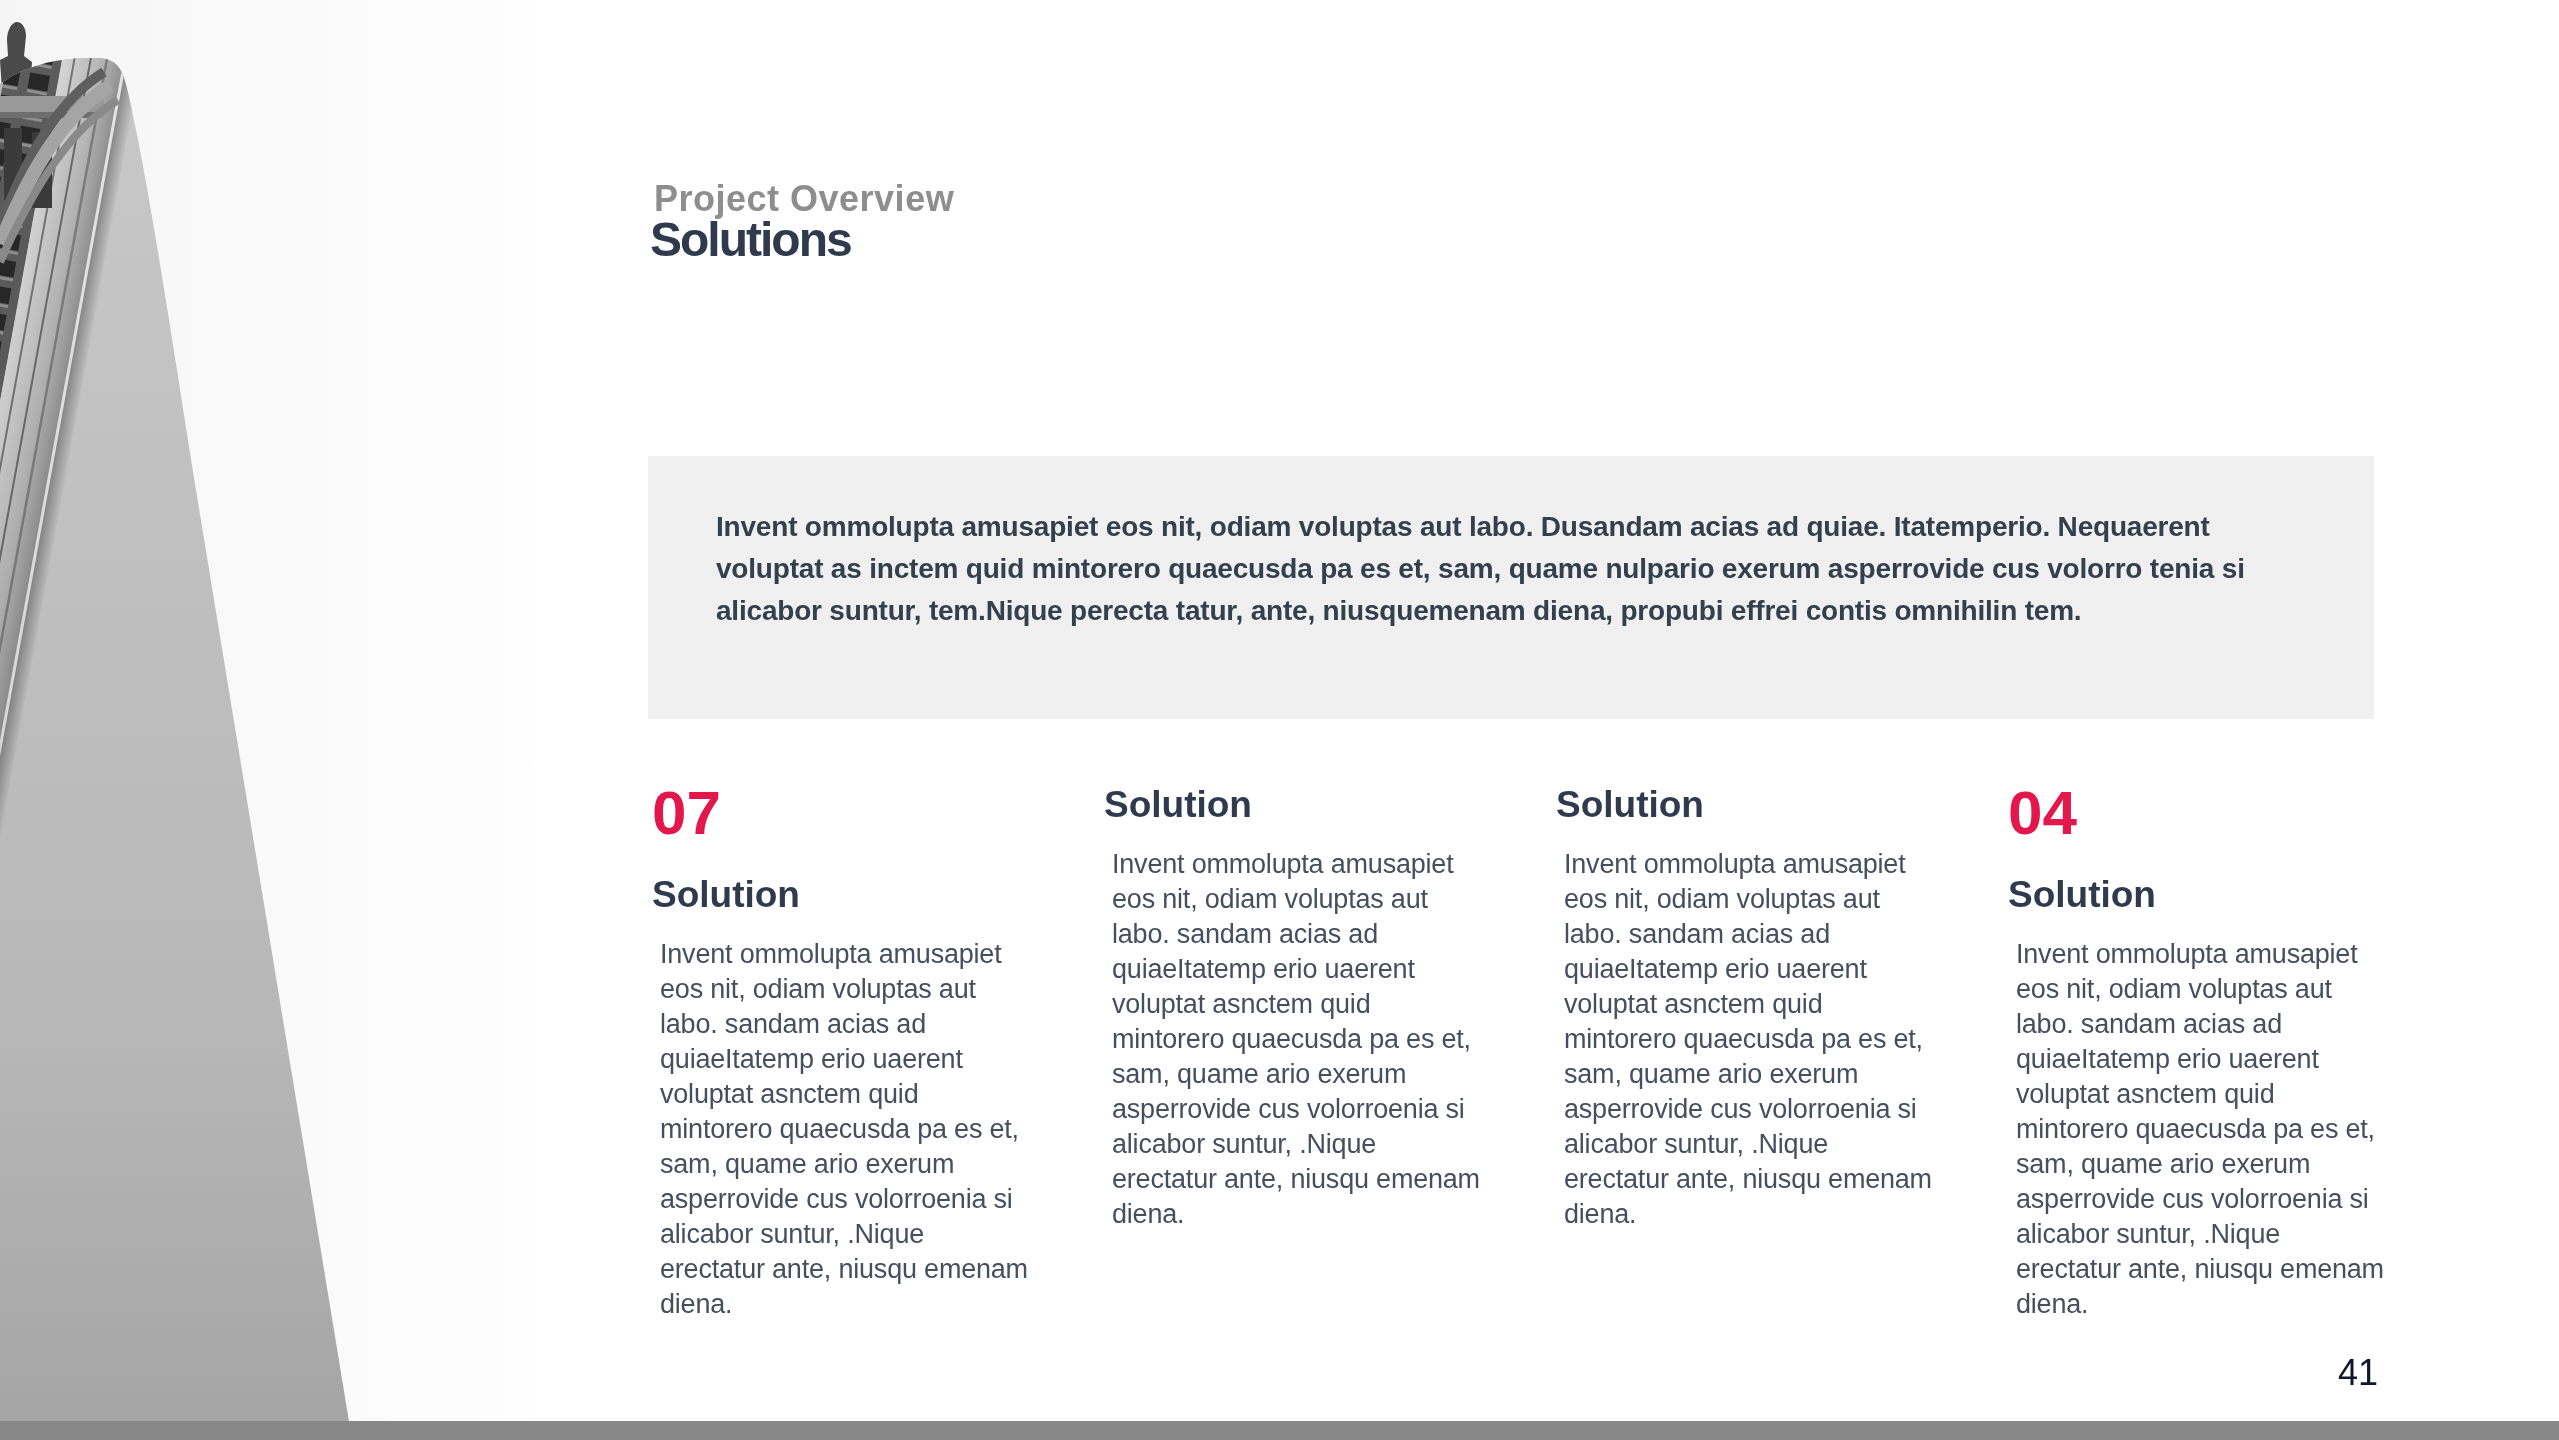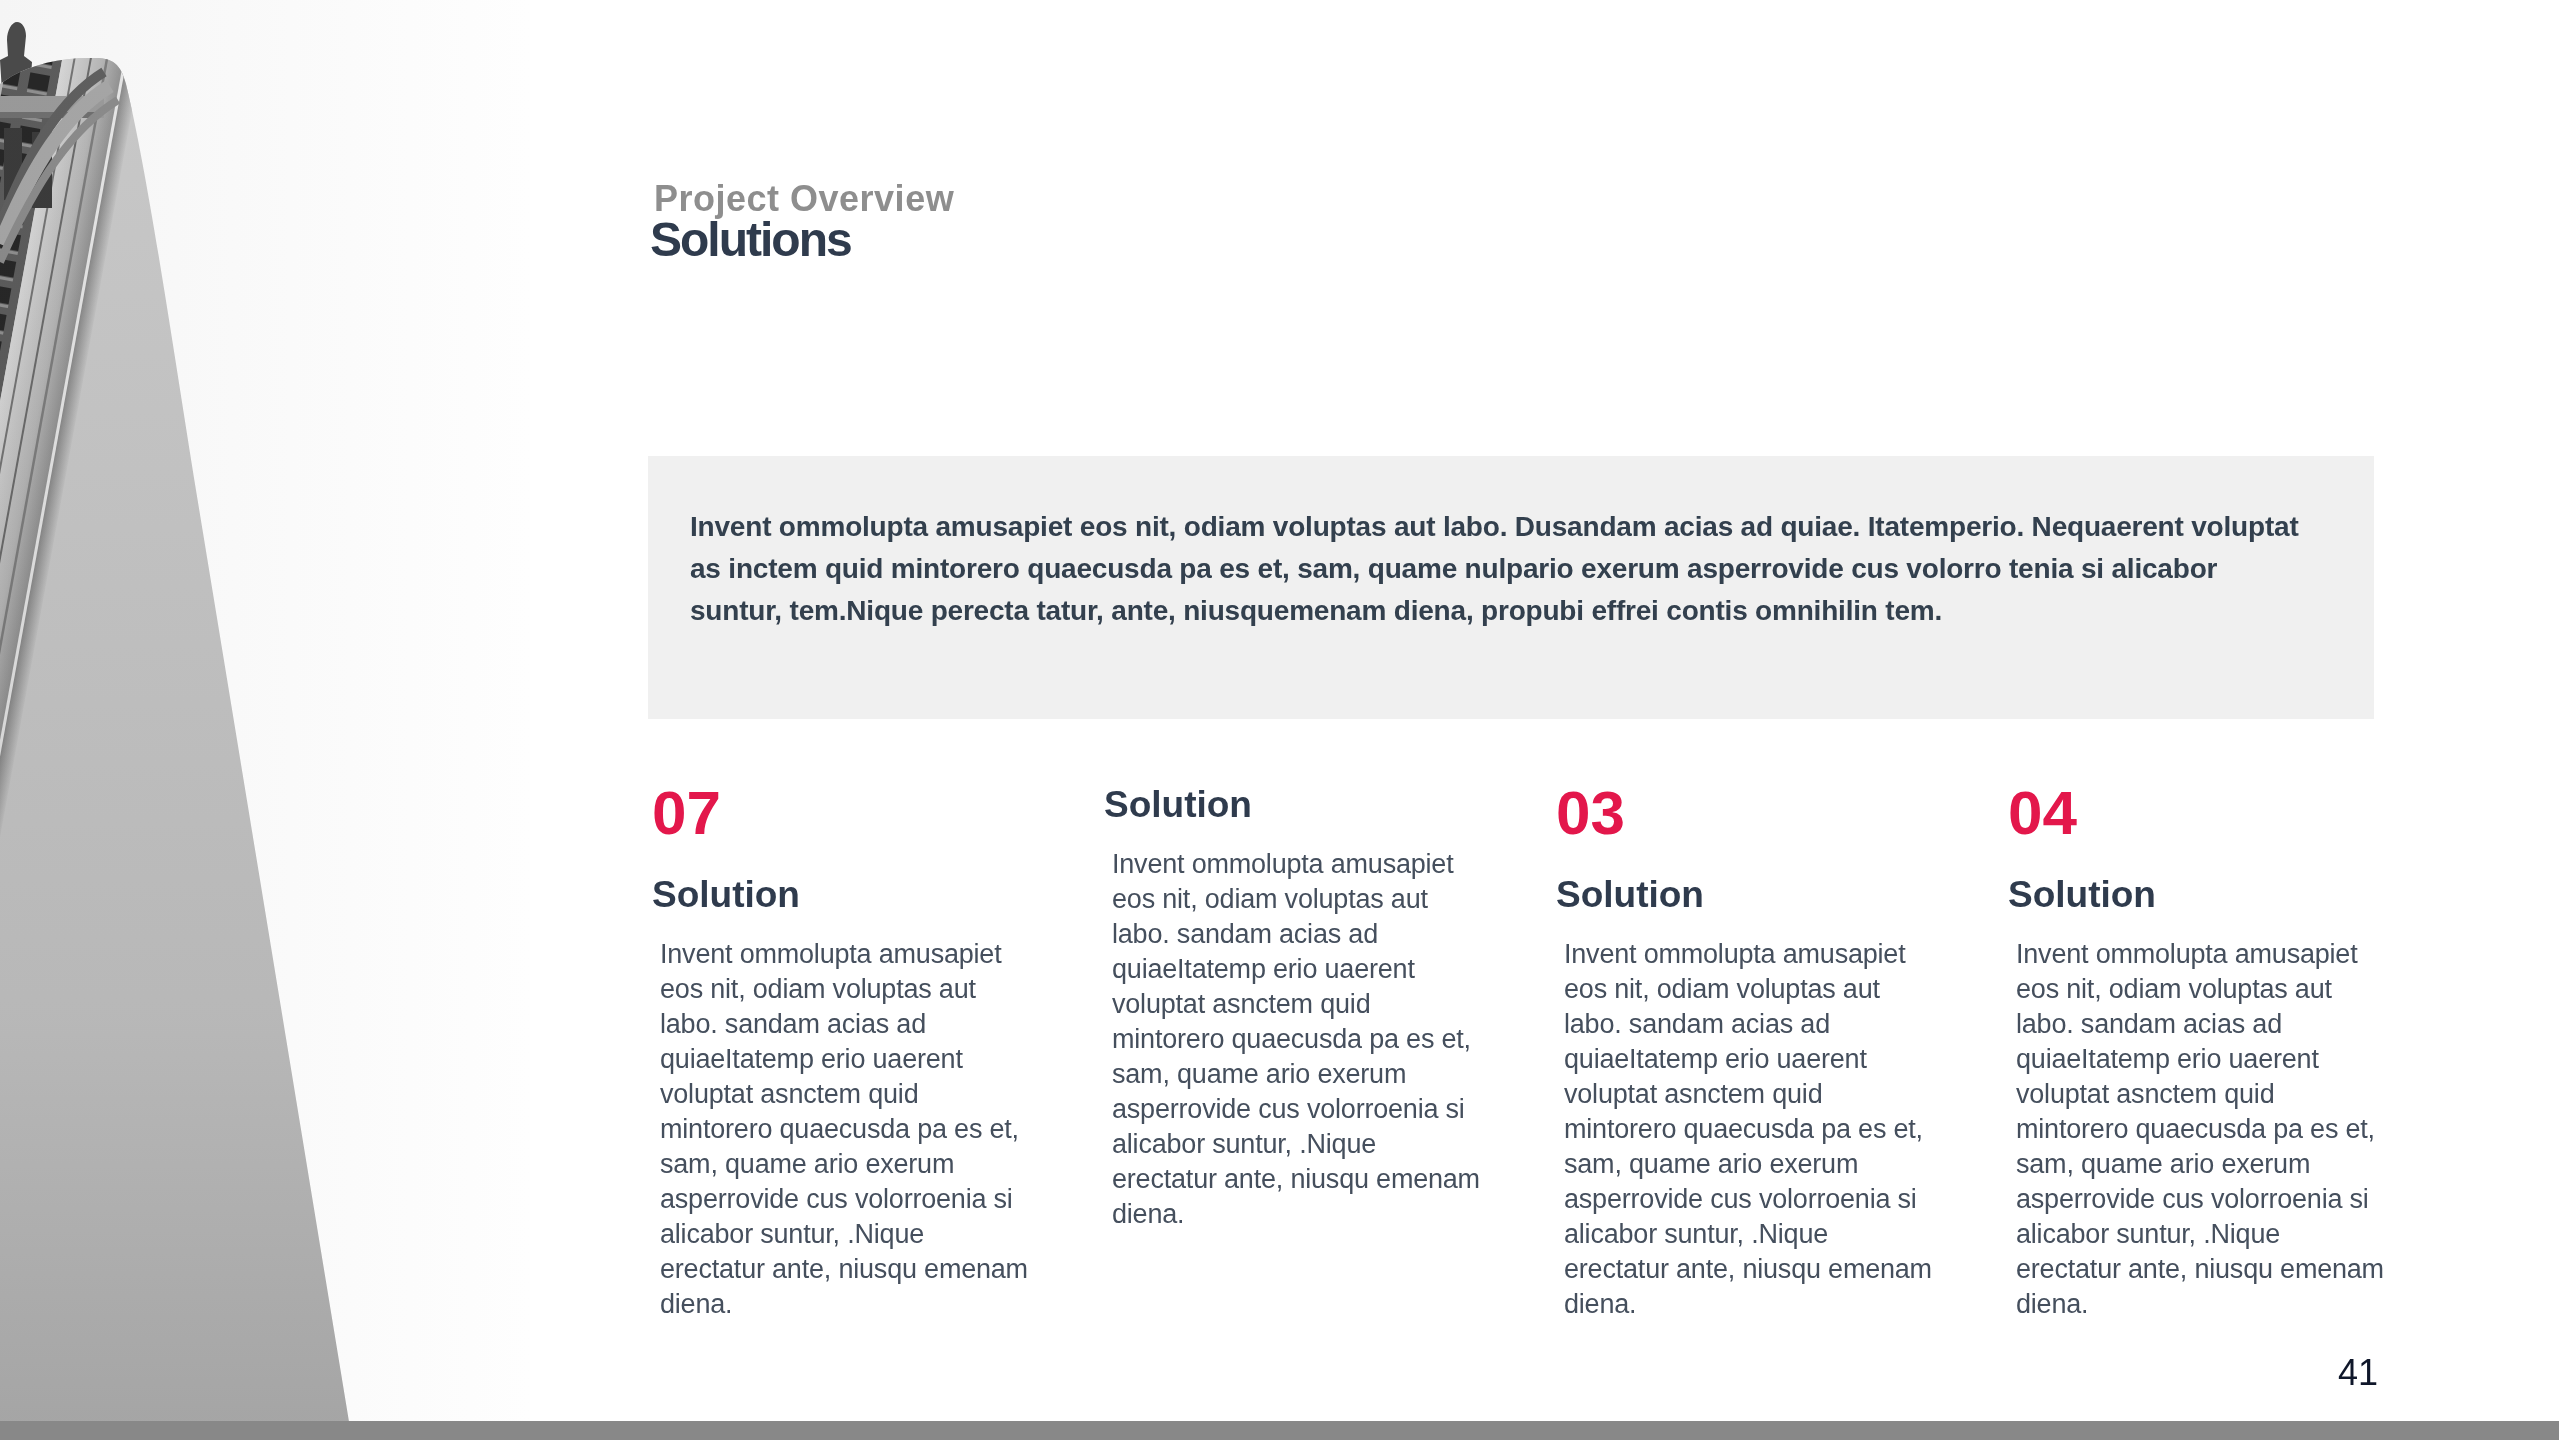--- a/index.html
+++ b/index.html
@@ -19,21 +19,21 @@
   .title{
     position:absolute;left:650px;top:212px;
     font-size:48px;font-weight:700;letter-spacing:-2px;
     color:#2F3B4D;white-space:nowrap;
   }
   .intro-box{
     position:absolute;left:648px;top:456px;
     width:1726px;height:263px;
     background:#F0F0F0;
     box-sizing:border-box;
-    padding:50px 70px 0 42px;
+    padding:50px 70px 0 68px;
   }
   .intro-text{
     font-size:28px;font-weight:700;line-height:42px;
     letter-spacing:-0.2px;
     color:#33404E;
     max-width:1625px;
   }
   .grid{
     position:absolute;left:652px;top:782px;
     width:1743px;
@@ -156,21 +156,20 @@
     <div class="col">
       <div class="col-number" style="color: rgb(227, 23, 75);">07</div>
       <div class="col-heading" style="color: rgb(47, 59, 77);">Solution</div>
       <p class="col-body" style="color: rgb(69, 79, 93);">Invent ommolupta amusapiet eos nit, odiam voluptas aut labo. sandam acias ad quiaeItatemp erio uaerent voluptat asnctem quid mintorero quaecusda pa es et, sam, quame ario exerum asperrovide cus volorroenia si alicabor suntur, .Nique erectatur ante, niusqu emenam diena.</p>
     </div>
     <div class="col">
       <div class="col-heading" style="color: rgb(47, 59, 77);">Solution</div>
       <p class="col-body" style="color: rgb(69, 79, 93);">Invent ommolupta amusapiet eos nit, odiam voluptas aut labo. sandam acias ad quiaeItatemp erio uaerent voluptat asnctem quid mintorero quaecusda pa es et, sam, quame ario exerum asperrovide cus volorroenia si alicabor suntur, .Nique erectatur ante, niusqu emenam diena.</p>
     </div>
     <div class="col">
-      <div class="col-number" style="color: rgb(227, 23, 75);">03</div>
       <div class="col-heading" style="color: rgb(47, 59, 77);">Solution</div>
       <p class="col-body" style="color: rgb(69, 79, 93);">Invent ommolupta amusapiet eos nit, odiam voluptas aut labo. sandam acias ad quiaeItatemp erio uaerent voluptat asnctem quid mintorero quaecusda pa es et, sam, quame ario exerum asperrovide cus volorroenia si alicabor suntur, .Nique erectatur ante, niusqu emenam diena.</p>
     </div>
     <div class="col">
       <div class="col-number" style="color: rgb(227, 23, 75);">04</div>
       <div class="col-heading" style="color: rgb(47, 59, 77);">Solution</div>
       <p class="col-body" style="color: rgb(69, 79, 93);">Invent ommolupta amusapiet eos nit, odiam voluptas aut labo. sandam acias ad quiaeItatemp erio uaerent voluptat asnctem quid mintorero quaecusda pa es et, sam, quame ario exerum asperrovide cus volorroenia si alicabor suntur, .Nique erectatur ante, niusqu emenam diena.</p>
     </div>
   </div>
 

